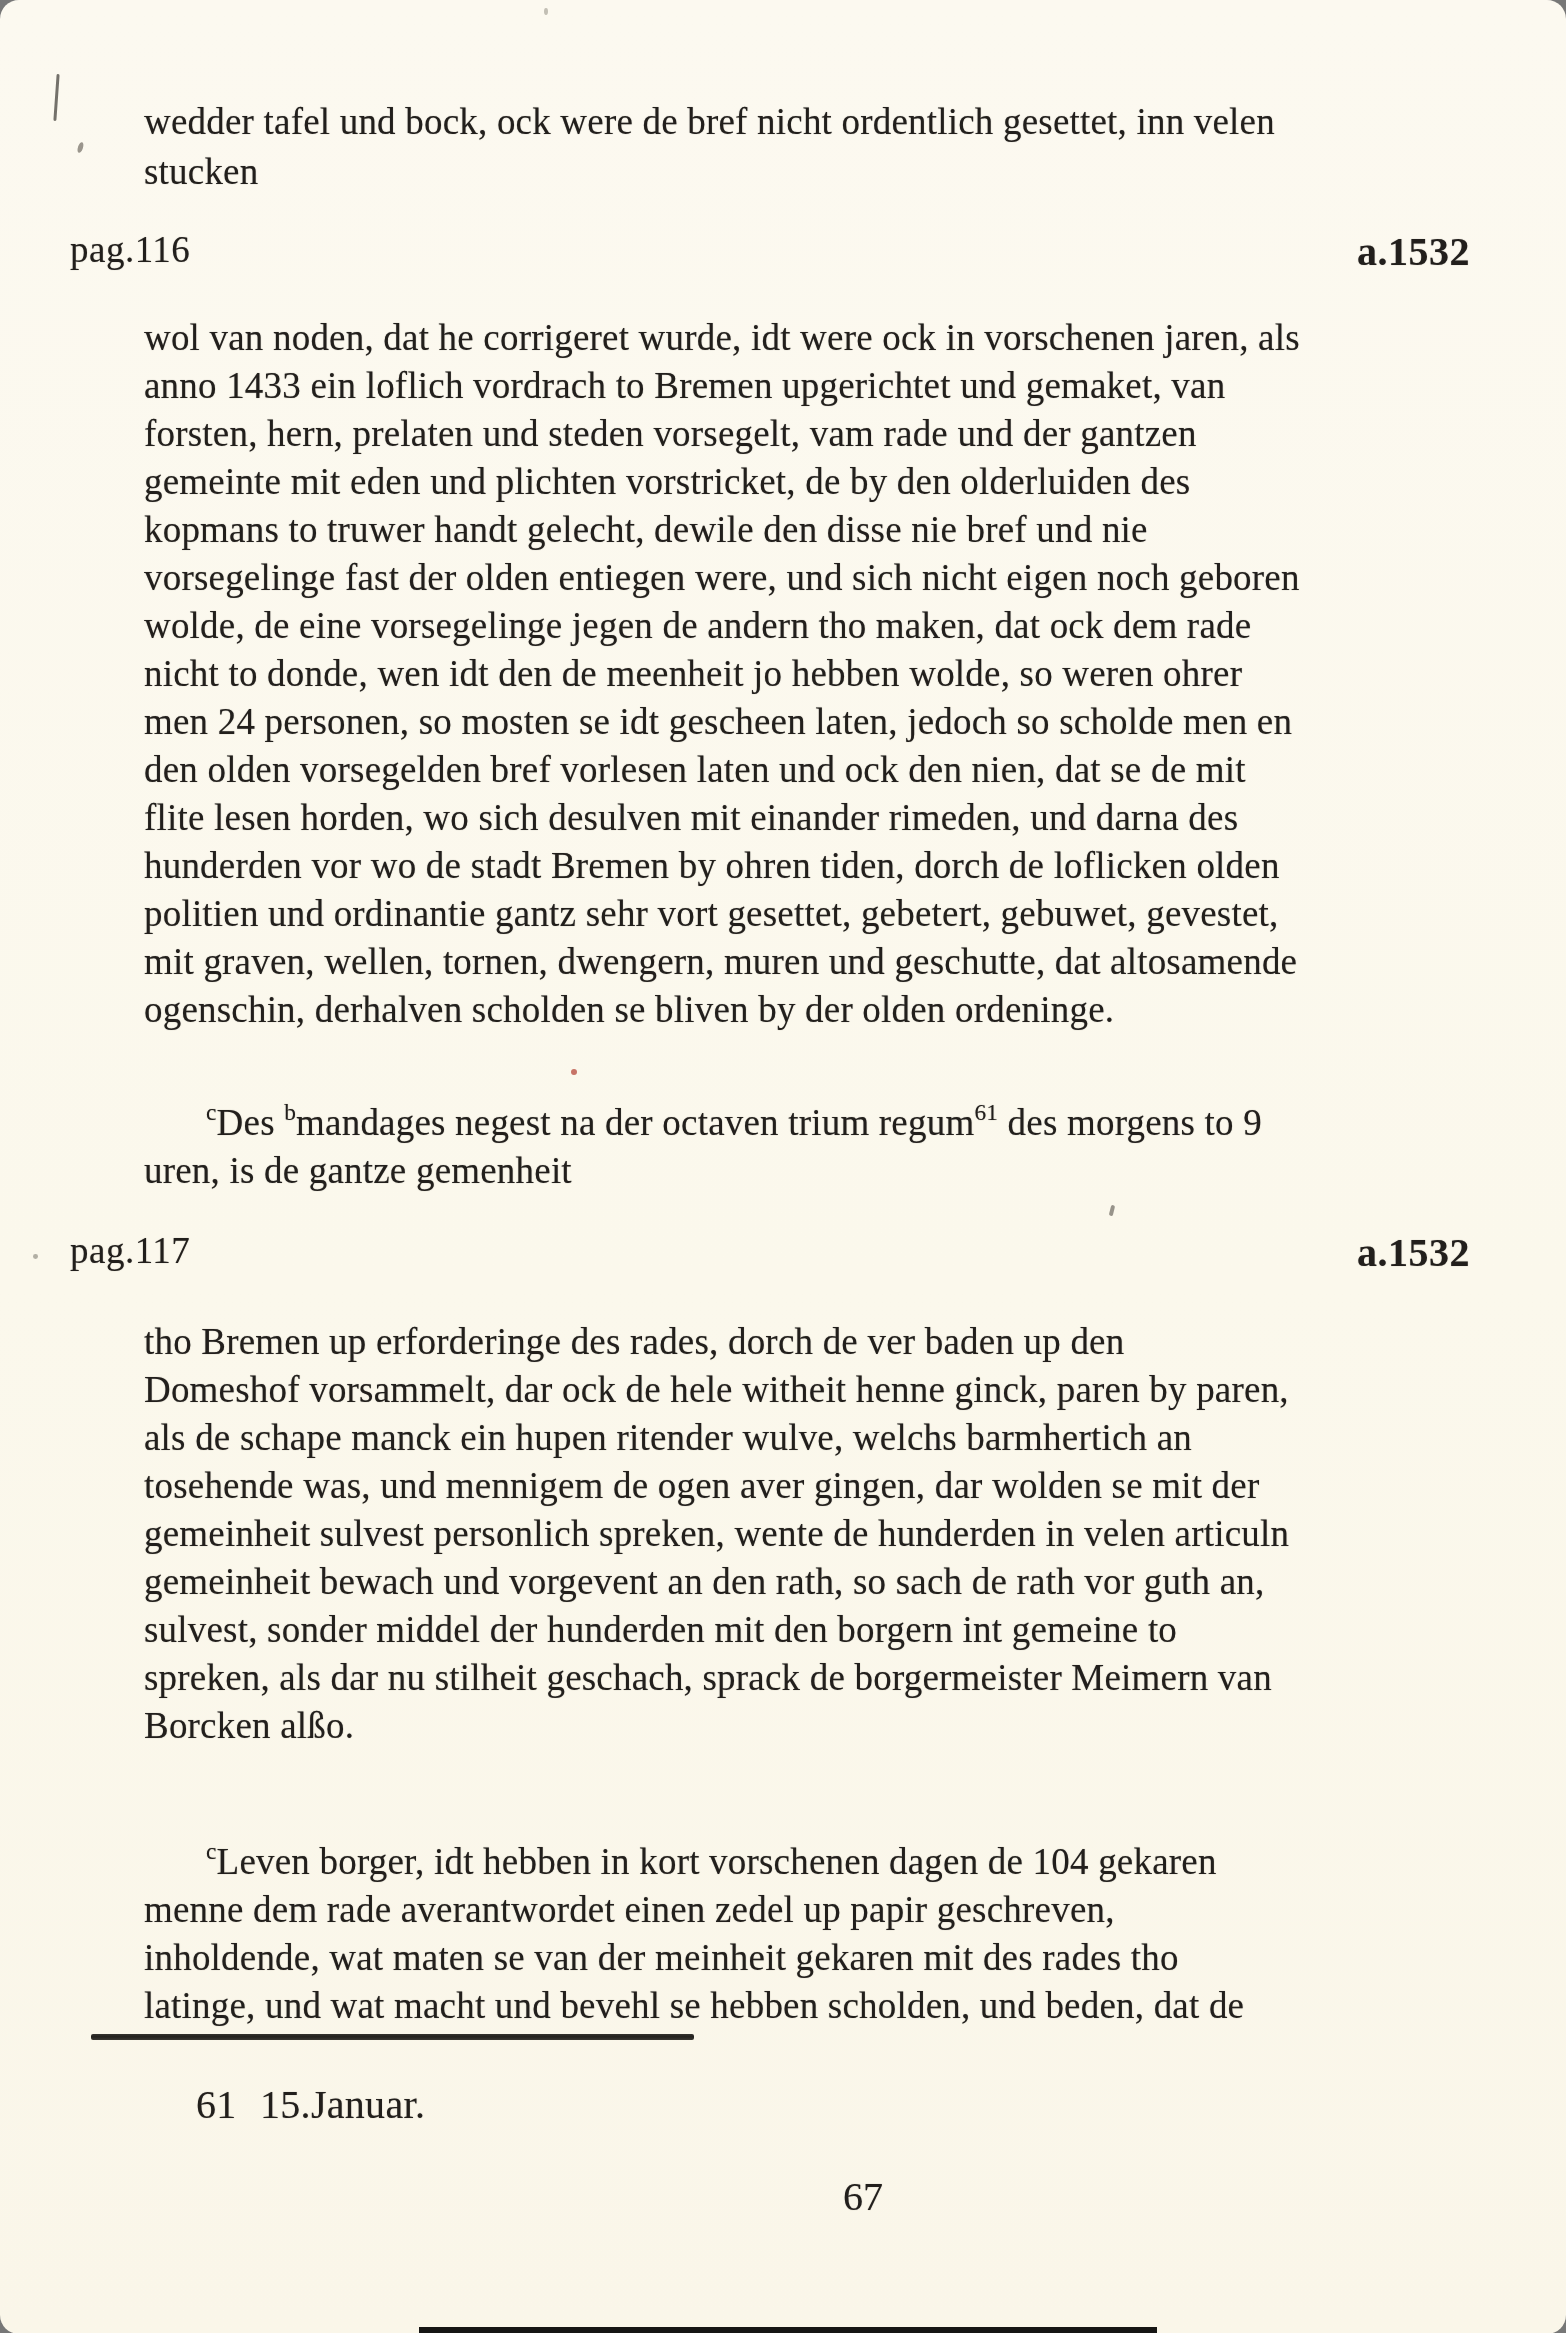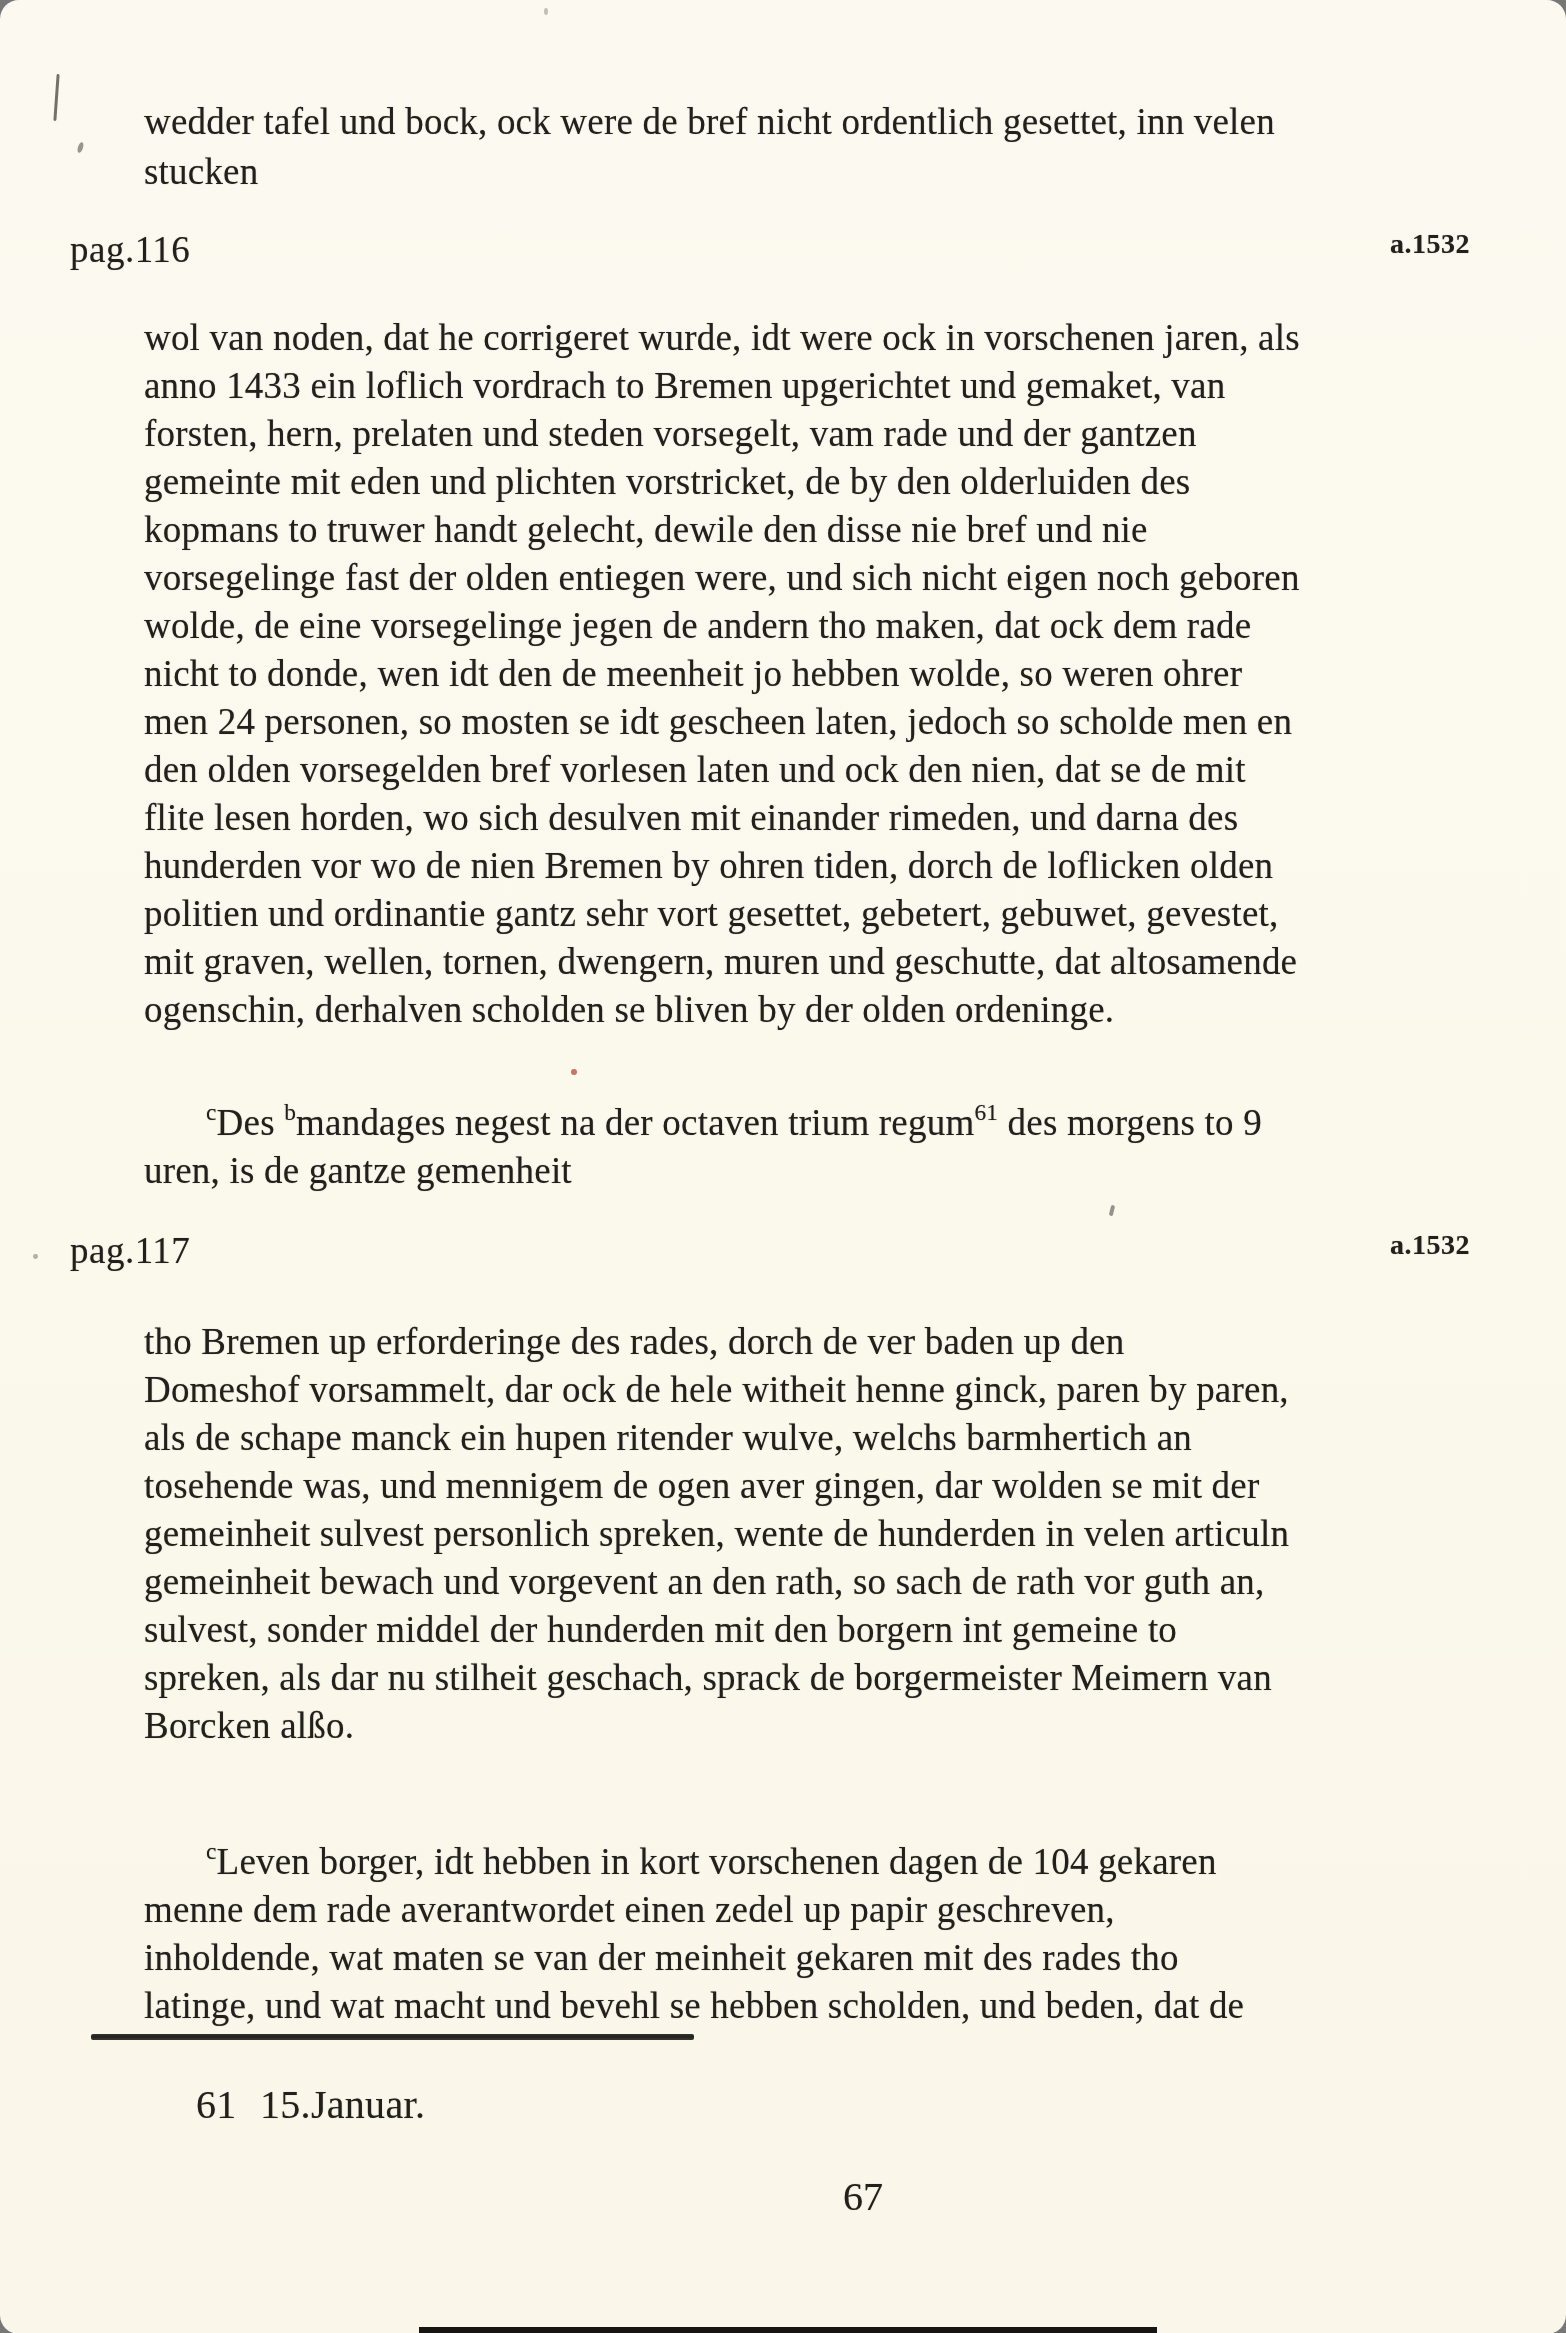--- a/index.html
+++ b/index.html
@@ -42,21 +42,21 @@
   .hleft {
     position: absolute;
     left: 70px;
     font-size: 37px;
     letter-spacing: 0.5px;
     text-shadow: 0 0 1px rgba(34,31,28,0.4);
   }
   .hright {
     position: absolute;
     right: 96px;
-    font-size: 28px;
+    font-size: 40px;
     font-weight: bold;
     letter-spacing: 0.5px;
     text-shadow: 0 0 1px rgba(34,31,28,0.4);
   }
   .footnote-rule {
     position: absolute;
     left: 91px;
     top: 2034px;
     width: 603px;
     height: 5.9px;
@@ -117,21 +117,21 @@
       <div class="line">anno 1433 ein loflich vordrach to Bremen upgerichtet und gemaket, van</div>
       <div class="line">forsten, hern, prelaten und steden vorsegelt, vam rade und der gantzen</div>
       <div class="line">gemeinte mit eden und plichten vorstricket, de by den olderluiden des</div>
       <div class="line">kopmans to truwer handt gelecht, dewile den disse nie bref und nie</div>
       <div class="line">vorsegelinge fast der olden entiegen were, und sich nicht eigen noch geboren</div>
       <div class="line">wolde, de eine vorsegelinge jegen de andern tho maken, dat ock dem rade</div>
       <div class="line">nicht to donde, wen idt den de meenheit jo hebben wolde, so weren ohrer</div>
       <div class="line">men 24 personen, so mosten se idt gescheen laten, jedoch so scholde men en</div>
       <div class="line">den olden vorsegelden bref vorlesen laten und ock den nien, dat se de mit</div>
       <div class="line">flite lesen horden, wo sich desulven mit einander rimeden, und darna des</div>
-      <div class="line">hunderden vor wo de nien Bremen by ohren tiden, dorch de loflicken olden</div>
+      <div class="line">hunderden vor wo de stadt Bremen by ohren tiden, dorch de loflicken olden</div>
       <div class="line">politien und ordinantie gantz sehr vort gesettet, gebetert, gebuwet, gevestet,</div>
       <div class="line">mit graven, wellen, tornen, dwengern, muren und geschutte, dat altosamende</div>
       <div class="line">ogenschin, derhalven scholden se bliven by der olden ordeninge.</div>
     </div>
 
   <div class="para indent-first" style="top:1098px; line-height:50px;">
       <div class="line"><sup>c</sup>Des <sup>b</sup>mandages negest na der octaven trium regum<sup>61</sup> des morgens to 9</div>
       <div class="line">uren, is de gantze gemenheit</div>
     </div>
 

